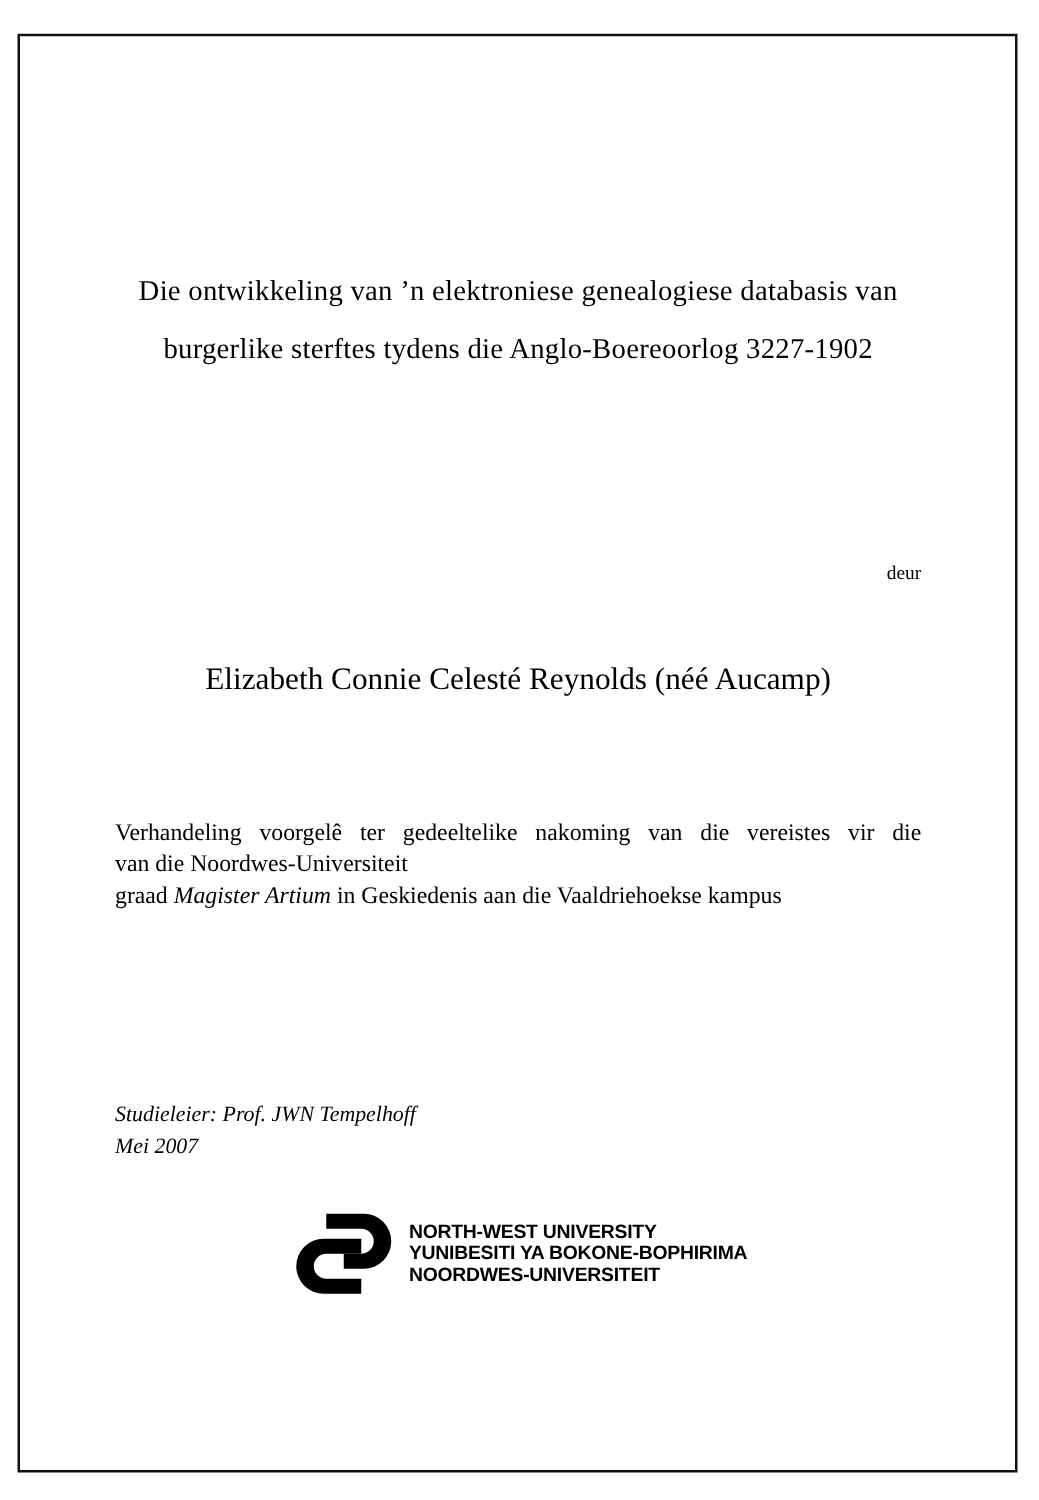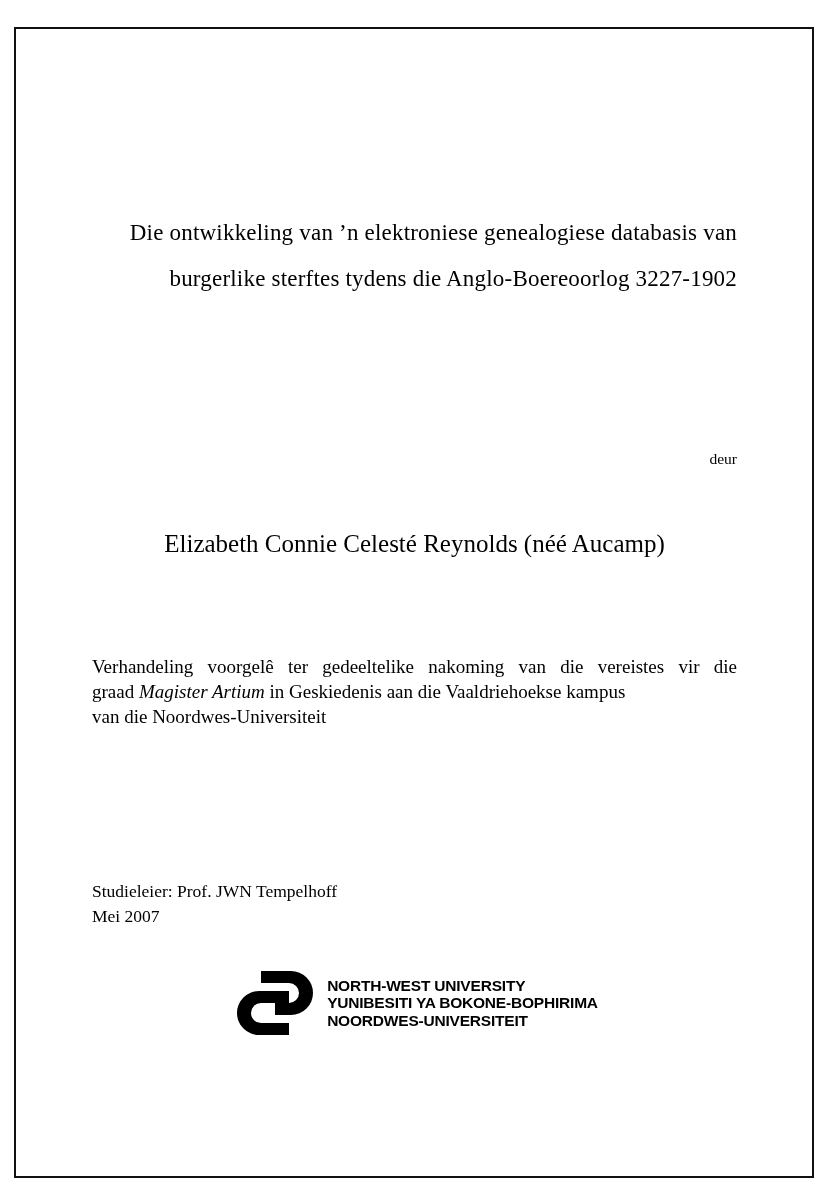--- a/index.html
+++ b/index.html
@@ -32,21 +32,21 @@
   .content {
     position: absolute;
     left: 92px;
     top: 55px;
     width: 645px;
     height: 1100px;
   }
 
   .title {
     margin-top: 155px;
-    text-align: right;
+    text-align: center;
     font-size: 23px;
     line-height: 46px;
     letter-spacing: 0.2px;
   }
   .title-line {
     display: block;
     white-space: nowrap;
   }
 
   .by-word {
@@ -69,21 +69,21 @@
   }
   .submission .l1 { text-align: justify; text-align-last: justify; }
   .submission .l2 { text-align: justify; text-align-last: left; }
   .submission em { font-style: italic; }
 
   .supervisor-block {
     margin-top: 150px;
     font-size: 17.5px;
     line-height: 25px;
   }
-  .supervisor, .date { display: block; }
+  .supervisor, .date { display: block; font-style: italic; }
 
   .logo-row {
     margin-top: 38px;
     display: flex;
     align-items: center;
     justify-content: center;
   }
   .logo-mark {
     width: 88px;
     height: 72px;
@@ -114,22 +114,22 @@
       <span class="title-line">Die ontwikkeling van ’n elektroniese genealogiese databasis van</span>
       <span class="title-line">burgerlike sterftes tydens die Anglo-Boereoorlog 3227-1902</span>
     </div>
 
     <div class="by-word">deur</div>
 
     <div class="author">Elizabeth Connie Celesté Reynolds (néé Aucamp)</div>
 
     <div class="submission">
       <div class="l1">Verhandeling voorgelê ter gedeeltelike nakoming van die vereistes vir die</div>
+      <div class="l2">van die Noordwes-Universiteit</div>
       <div class="l2"><span>graad </span><em>Magister Artium</em><span> in Geskiedenis aan die Vaaldriehoekse kampus</span></div>
-      <div class="l2">van die Noordwes-Universiteit</div>
     </div>
 
     <div class="supervisor-block">
       <span class="supervisor">Studieleier: Prof. JWN Tempelhoff</span>
       <span class="date">Mei 2007</span>
     </div>
 
     <div class="logo-row">
       <div class="logo-mark">
         <svg width="88" height="72" viewBox="0 0 88 72" xmlns="http://www.w3.org/2000/svg">

